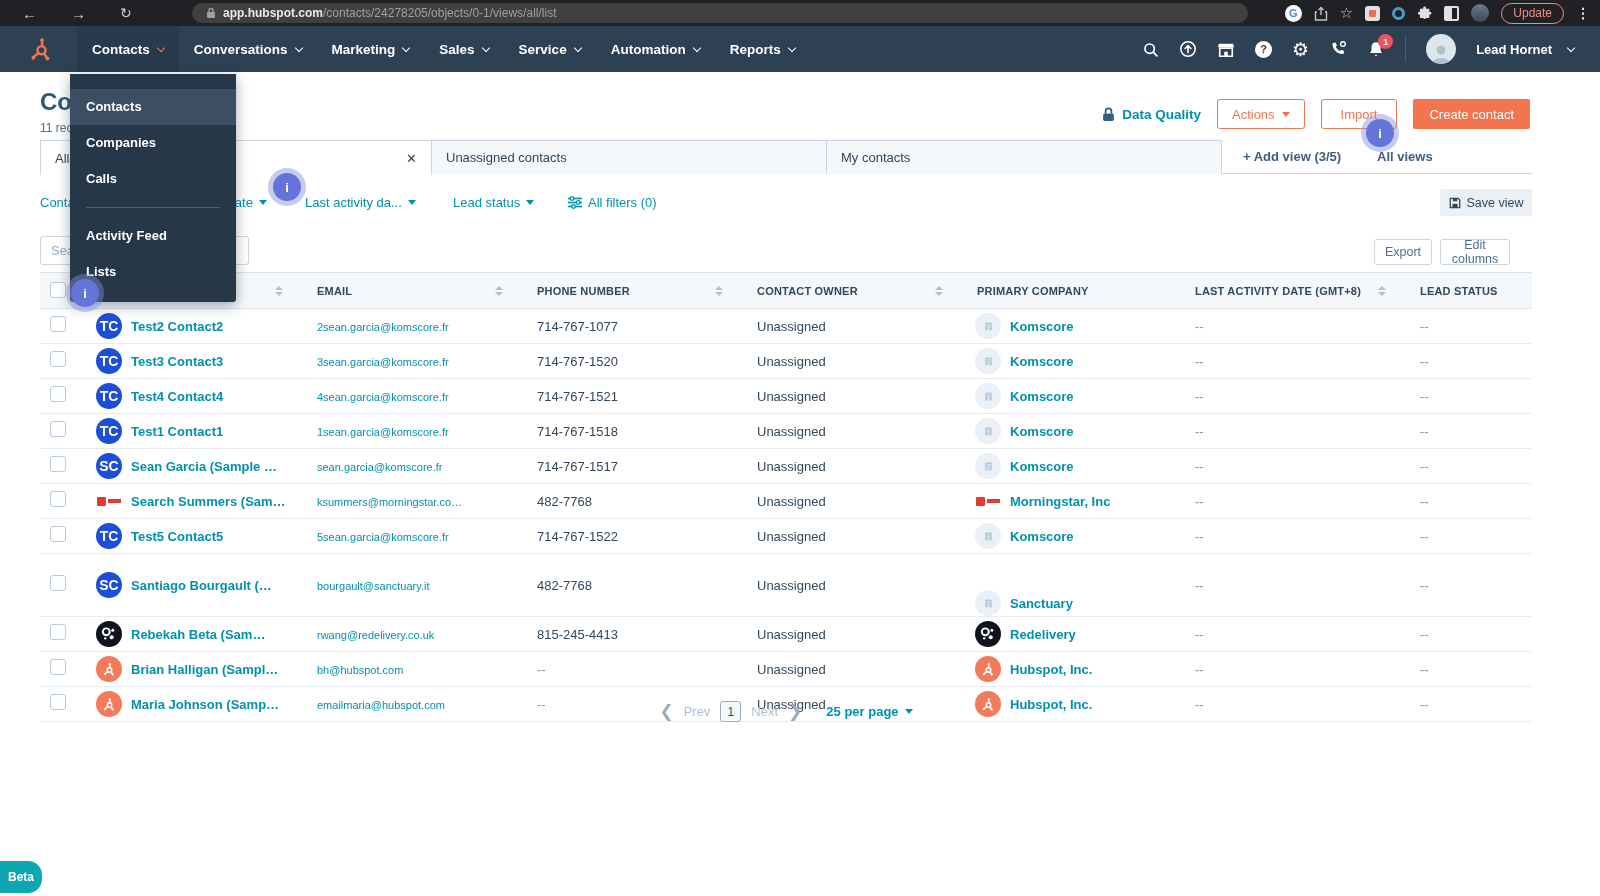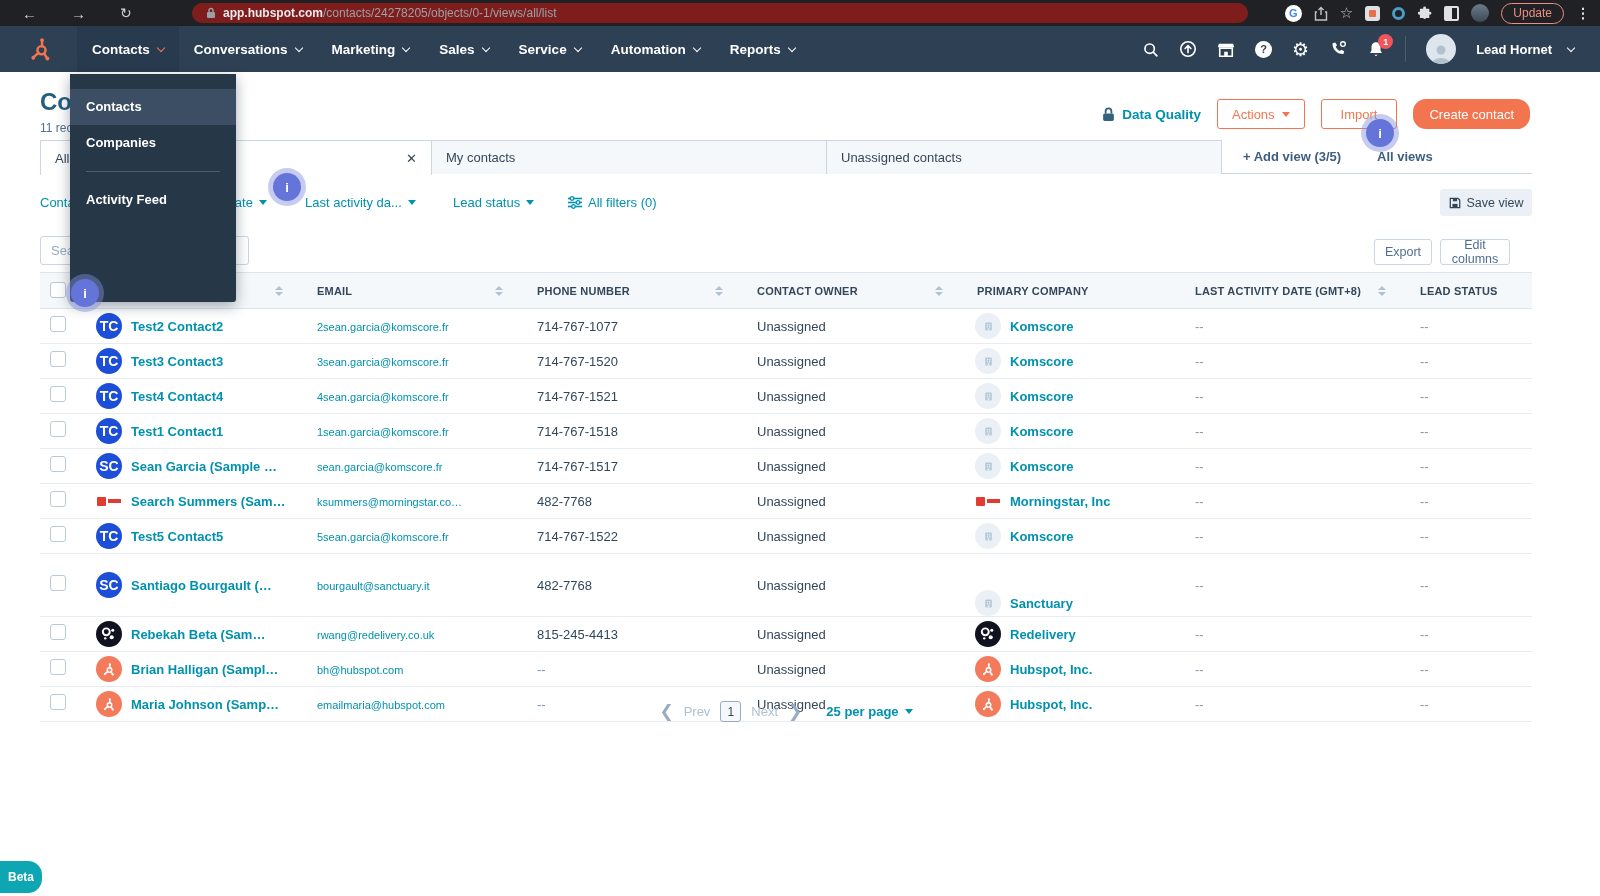--- a/index.html
+++ b/index.html
@@ -5,21 +5,21 @@
   * { margin:0; padding:0; box-sizing:border-box; }
   html,body { width:1600px; height:896px; }
   body { position:relative; overflow:hidden; background:#fff; font-family:"Liberation Sans",sans-serif; }
 
   
   .browser-bar { position:absolute; top:0; left:0; right:0; height:26px; background:#202124; display:flex; align-items:center; z-index:30; }
   .nav-arrow { color:#cfd1d4; font-size:15px; line-height:1; }
   .nav-arrow.back { margin-left:22px; }
   .nav-arrow.fwd { margin-left:34px; }
   .nav-arrow.reload { margin-left:34px; font-size:14px; }
-  .url-pill { position:absolute; left:192px; top:3px; width:1056px; height:20px; background:#7f1d1d; border-radius:10px; display:flex; align-items:center; padding-left:14px; gap:7px; }
+  .url-pill { position:absolute; left:192px; top:3px; width:1056px; height:20px; background:#404040; border-radius:10px; display:flex; align-items:center; padding-left:14px; gap:7px; }
   .url-host { color:#e8eaed; font-size:12px; font-weight:700; }
   .url-path { color:#9aa0a6; font-size:12px; }
   .br-right { position:absolute; right:10px; top:0; height:26px; display:flex; align-items:center; gap:12px; }
   .g-icon { width:17px; height:17px; border-radius:50%; background:#fff; color:#4285f4; font-weight:700; font-size:11px; display:flex; align-items:center; justify-content:center; }
   .star-icon { color:#c0c3c7; font-size:15px; }
   .ext-icon { width:15px; height:15px; border-radius:3px; background:#dfe1e5; position:relative; }
   .ext-icon i { position:absolute; left:4px; top:4px; width:7px; height:7px; background:#e8714d; border-radius:1px; }
   .ring-icon { width:13px; height:13px; border-radius:50%; border:3px solid #4b9cc9; }
   .split-icon { width:15px; height:15px; border:2px solid #dfe1e5; border-radius:2px; position:relative; }
   .split-icon i { position:absolute; left:0; top:0; bottom:0; width:6px; background:#dfe1e5; }
@@ -43,21 +43,21 @@
   .nav-divider { width:1px; height:26px; background:#4a5d73; }
   .hs-avatar { width:30px; height:30px; border-radius:50%; background:#dde6ed; overflow:hidden; display:flex; align-items:flex-end; justify-content:center; }
   .account { color:#fff; font-size:13px; font-weight:600; display:flex; gap:8px; align-items:center; }
 
   
   .page-title { position:absolute; left:40px; top:88px; font-size:24px; font-weight:700; color:#265d7f; z-index:2; }
   .record-count { position:absolute; left:40px; top:121px; font-size:12px; color:#516f90; z-index:2; }
   .header-actions { position:absolute; top:99px; right:70px; display:flex; align-items:center; gap:16px; height:30px; z-index:4; }
   .dq { display:flex; align-items:center; gap:7px; color:#0091ae; font-weight:700; font-size:13.5px; }
   .btn-outline { border:1px solid #f2754f; color:#f2754f; background:#fff; border-radius:3px; height:30px; padding:0 14px; font-size:13px; font-weight:500; display:flex; align-items:center; gap:7px; }
-  .btn-primary { background:#f2754f; color:#fff; border:none; border-radius:13px; height:30px; padding:0 16px; font-size:13px; font-weight:500; }
+  .btn-primary { background:#f2754f; color:#fff; border:none; border-radius:2px; height:30px; padding:0 16px; font-size:13px; font-weight:500; }
   .fcaret { display:inline-block; border-left:4px solid transparent; border-right:4px solid transparent; border-top:5px solid currentColor; }
 
   
   .tabs-row { position:absolute; left:40px; top:140px; width:1492px; height:34px; border-bottom:1px solid #cbd6e2; display:flex; background:#fff; z-index:3; }
   .vtab { width:395px; height:34px; border:1px solid #cbd6e2; border-bottom:none; border-left:none; background:#f5f8fa; display:flex; align-items:center; padding:0 14px; font-size:13px; color:#33475b; }
   .vtab:first-child { border-left:1px solid #cbd6e2; width:392px; }
   .vtab.active { background:#fff; height:35px; }
   .tab-close { margin-left:auto; font-size:13px; color:#33475b; }
   .view-link { position:absolute; top:149px; color:#3d5e80; font-size:13px; font-weight:600; z-index:3; }
 
@@ -269,24 +269,24 @@
   </button>
   <button class="btn-primary">Create contact</button>
 </div>
 
 <div class="tabs-row">
     <div class="vtab active">
       <span class="vtab-label">All contacts</span>
       <span class="tab-close">✕</span>
     </div>
     <div class="vtab">
-      <span class="vtab-label">My contacts</span>
+      <span class="vtab-label">Unassigned contacts</span>
     </div>
     <div class="vtab">
-      <span class="vtab-label">Unassigned contacts</span>
+      <span class="vtab-label">My contacts</span>
     </div>
   </div>
 <span class="view-link" style="left:1243px;">+ Add view (3/5)</span>
 <span class="view-link" style="left:1377px;">All views</span>
 
 <div>
     <span class="filter-link" style="left: 40px;">
       <span>Contact owner</span>
       <i class="fcaret"></i>
     </span>
@@ -809,21 +809,23 @@
   <span class="pg-chev">❯</span>
   <span class="per-page">
     <span>25 per page</span>
     <i class="fcaret"></i>
   </span>
 </div>
 
 <div class="dropdown">
     <div class="dd-item active">Contacts</div>
     <div class="dd-item">Companies</div>
+    <div class="dd-item">Calls</div>
     <div class="dd-divider"></div>
     <div class="dd-item">Activity Feed</div>
+    <div class="dd-item">Lists</div>
   </div>
 
 <div class="info-dot" style="left:71px;top:279px;">i</div>
 <div class="info-dot" style="left:273px;top:173px;">i</div>
 <div class="info-dot" style="left:1366px;top:119px;">i</div>
 
 <div class="beta">Beta</div>
 
 </body></html>

